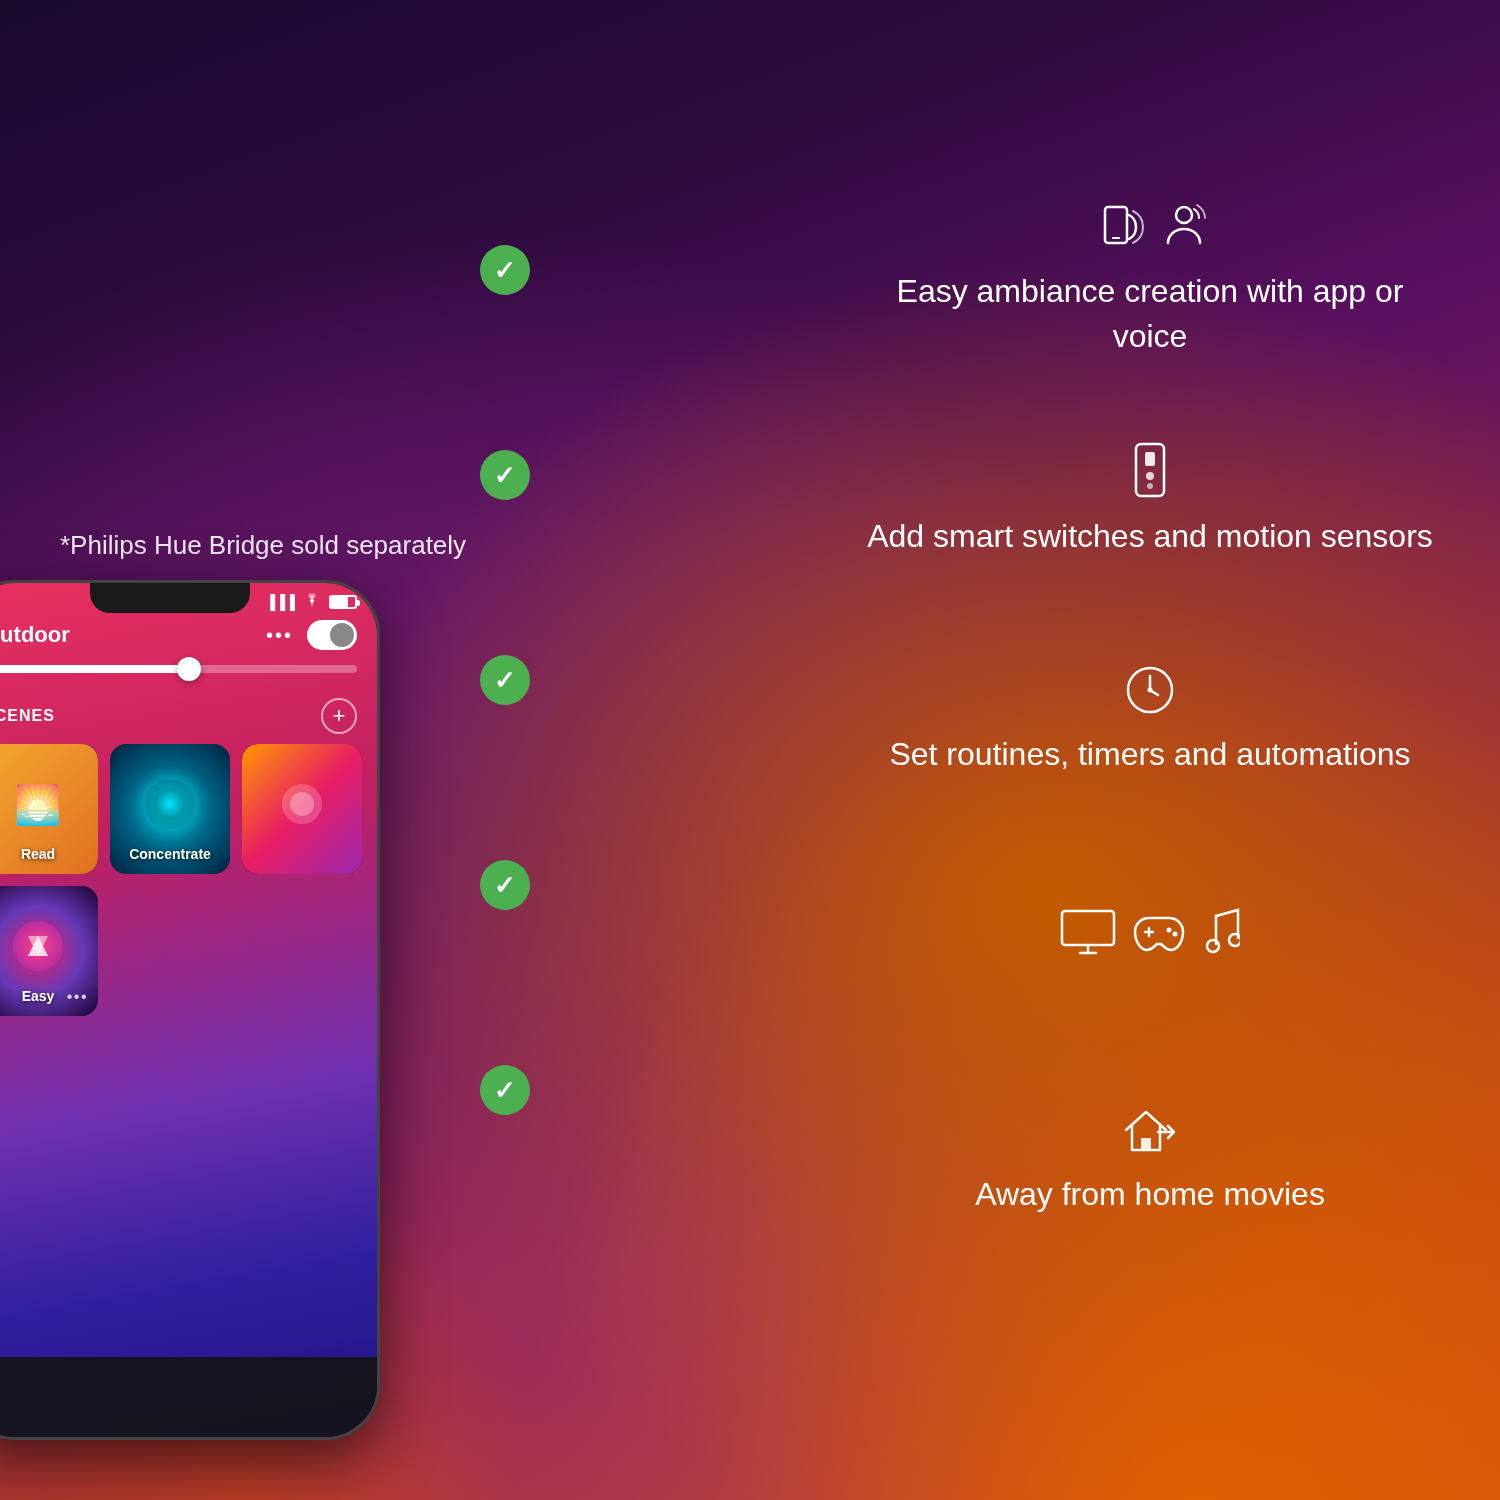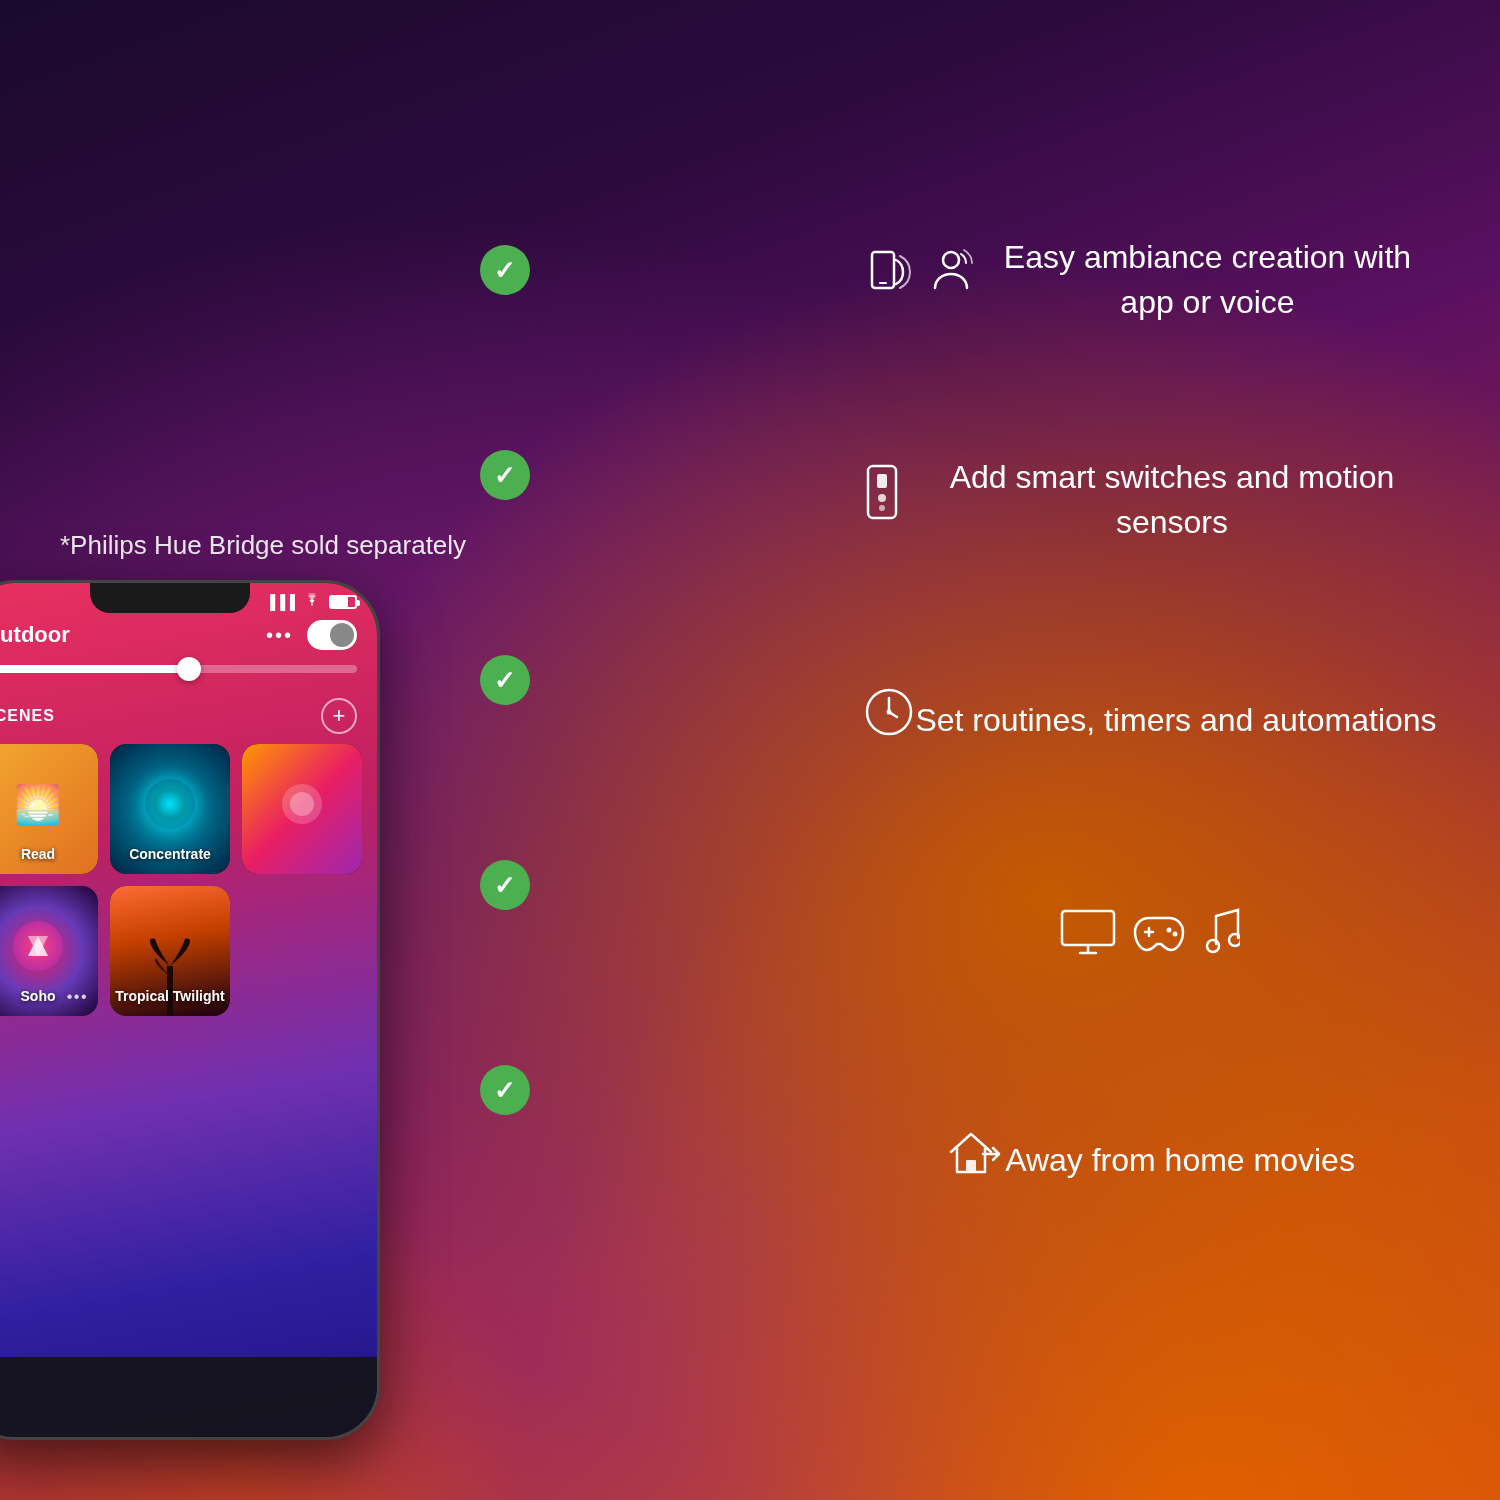--- a/index.html
+++ b/index.html
@@ -324,21 +324,21 @@
     
     .features-right {
       position: absolute;
       right: 60px;
       top: 200px;
       width: 580px;
     }
 
     .feat-item {
       display: flex;
-      flex-direction: row;
+      flex-direction: column;
       align-items: center;
       margin-bottom: 60px;
       min-height: 160px;
       justify-content: center;
     }
 
     .feat-icons {
       display: flex;
       gap: 15px;
       align-items: center;
@@ -484,35 +484,24 @@
 
           <div class="scene-card">
             <div class="scene-card-img scene-soho">
               <div class="scene-soho-icon">
                 <svg width="30" height="30" viewBox="0 0 30 30" fill="white">
                   <path d="M15 5L5 25h20L15 5z" opacity="0.8"></path>
                   <path d="M15 25L5 5h20L15 25z" opacity="0.5"></path>
                 </svg>
               </div>
             </div>
-            <span class="scene-card-label">Soho</span>
+            <span class="scene-card-label">Easy</span>
             <div class="scene-menu-dots">•••</div>
           </div>
 
-          <div class="scene-card">
-            <div class="scene-card-img scene-tropical">
-              <svg style="position:absolute;bottom:0;left:50%;transform:translateX(-50%);width:60px;height:80px;" viewBox="0 0 60 80" fill="#1a0808">
-                <rect x="27" y="30" width="6" height="50"></rect>
-                <path d="M30 30 C10 15 5 0 15 3 C18 12 24 22 30 30z"></path>
-                <path d="M30 30 C50 15 55 0 45 3 C42 12 36 22 30 30z"></path>
-                <path d="M30 40 C18 32 12 24 16 22 C20 28 25 35 30 40z" opacity="0.7"></path>
-              </svg>
-            </div>
-            <span class="scene-card-label">Tropical Twilight</span>
-          </div>
 
         </div>
 
         <div class="phone-bottom-partial"></div>
 
       </div>
     </div>
   </div>
 
   <div class="checks-column">

